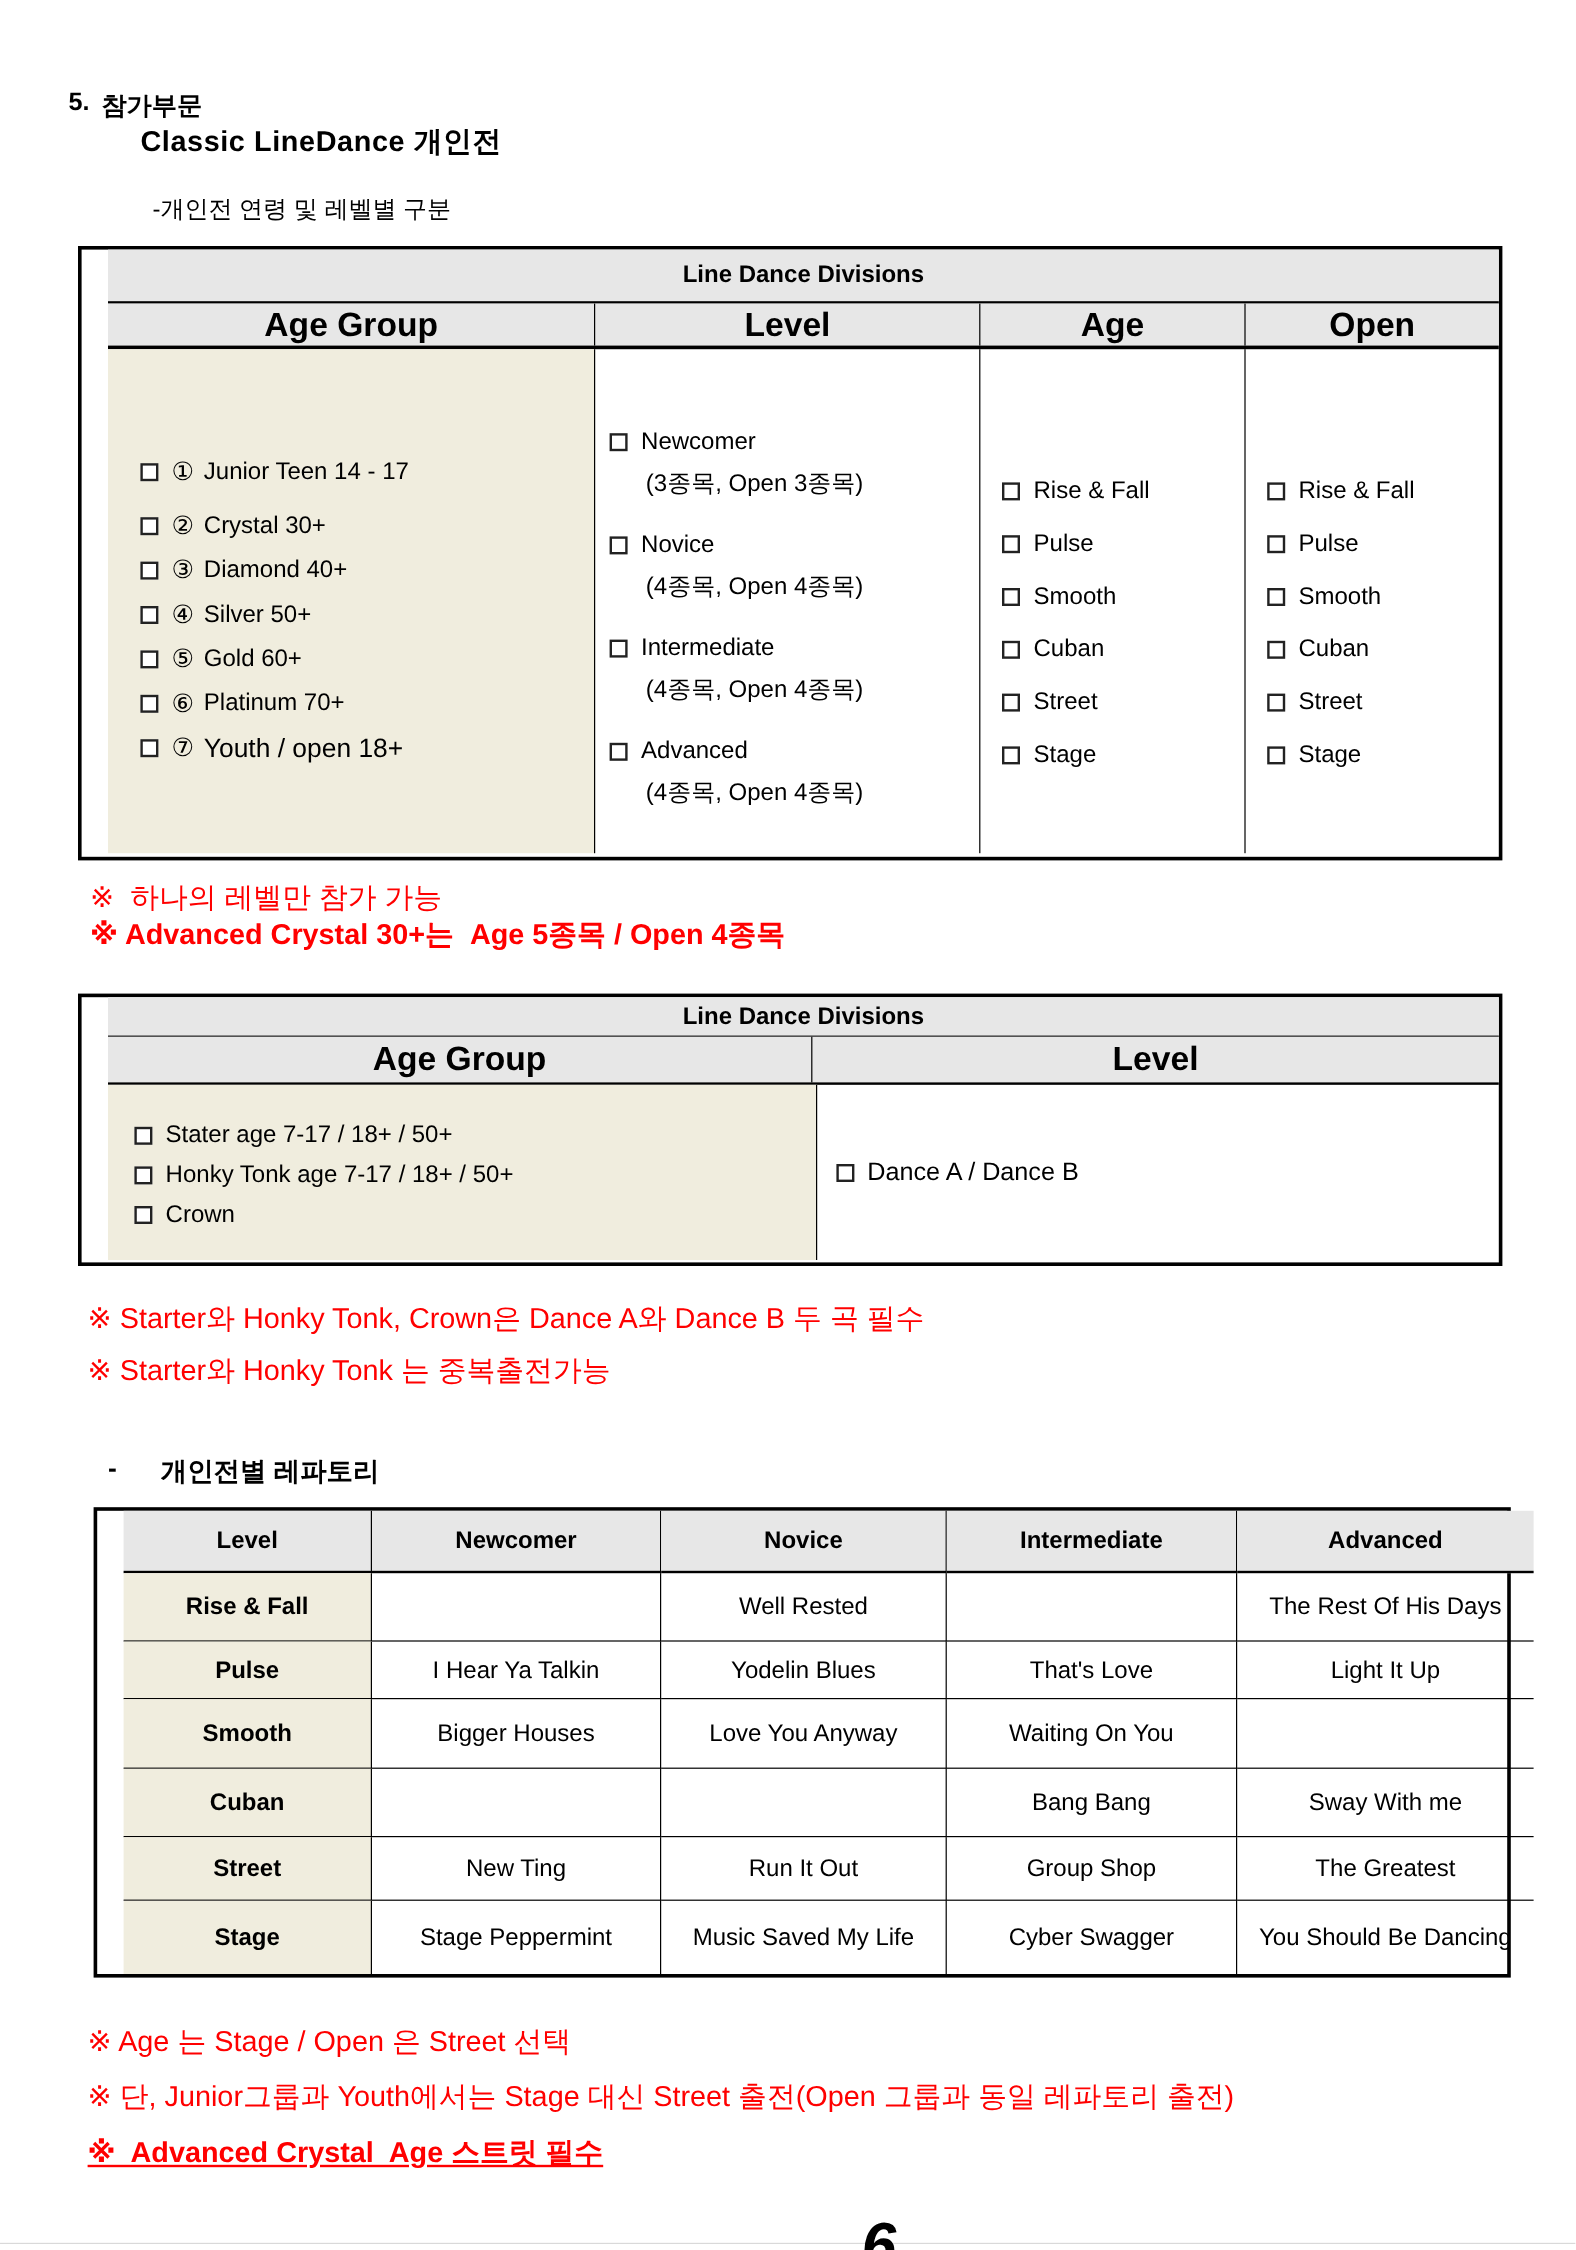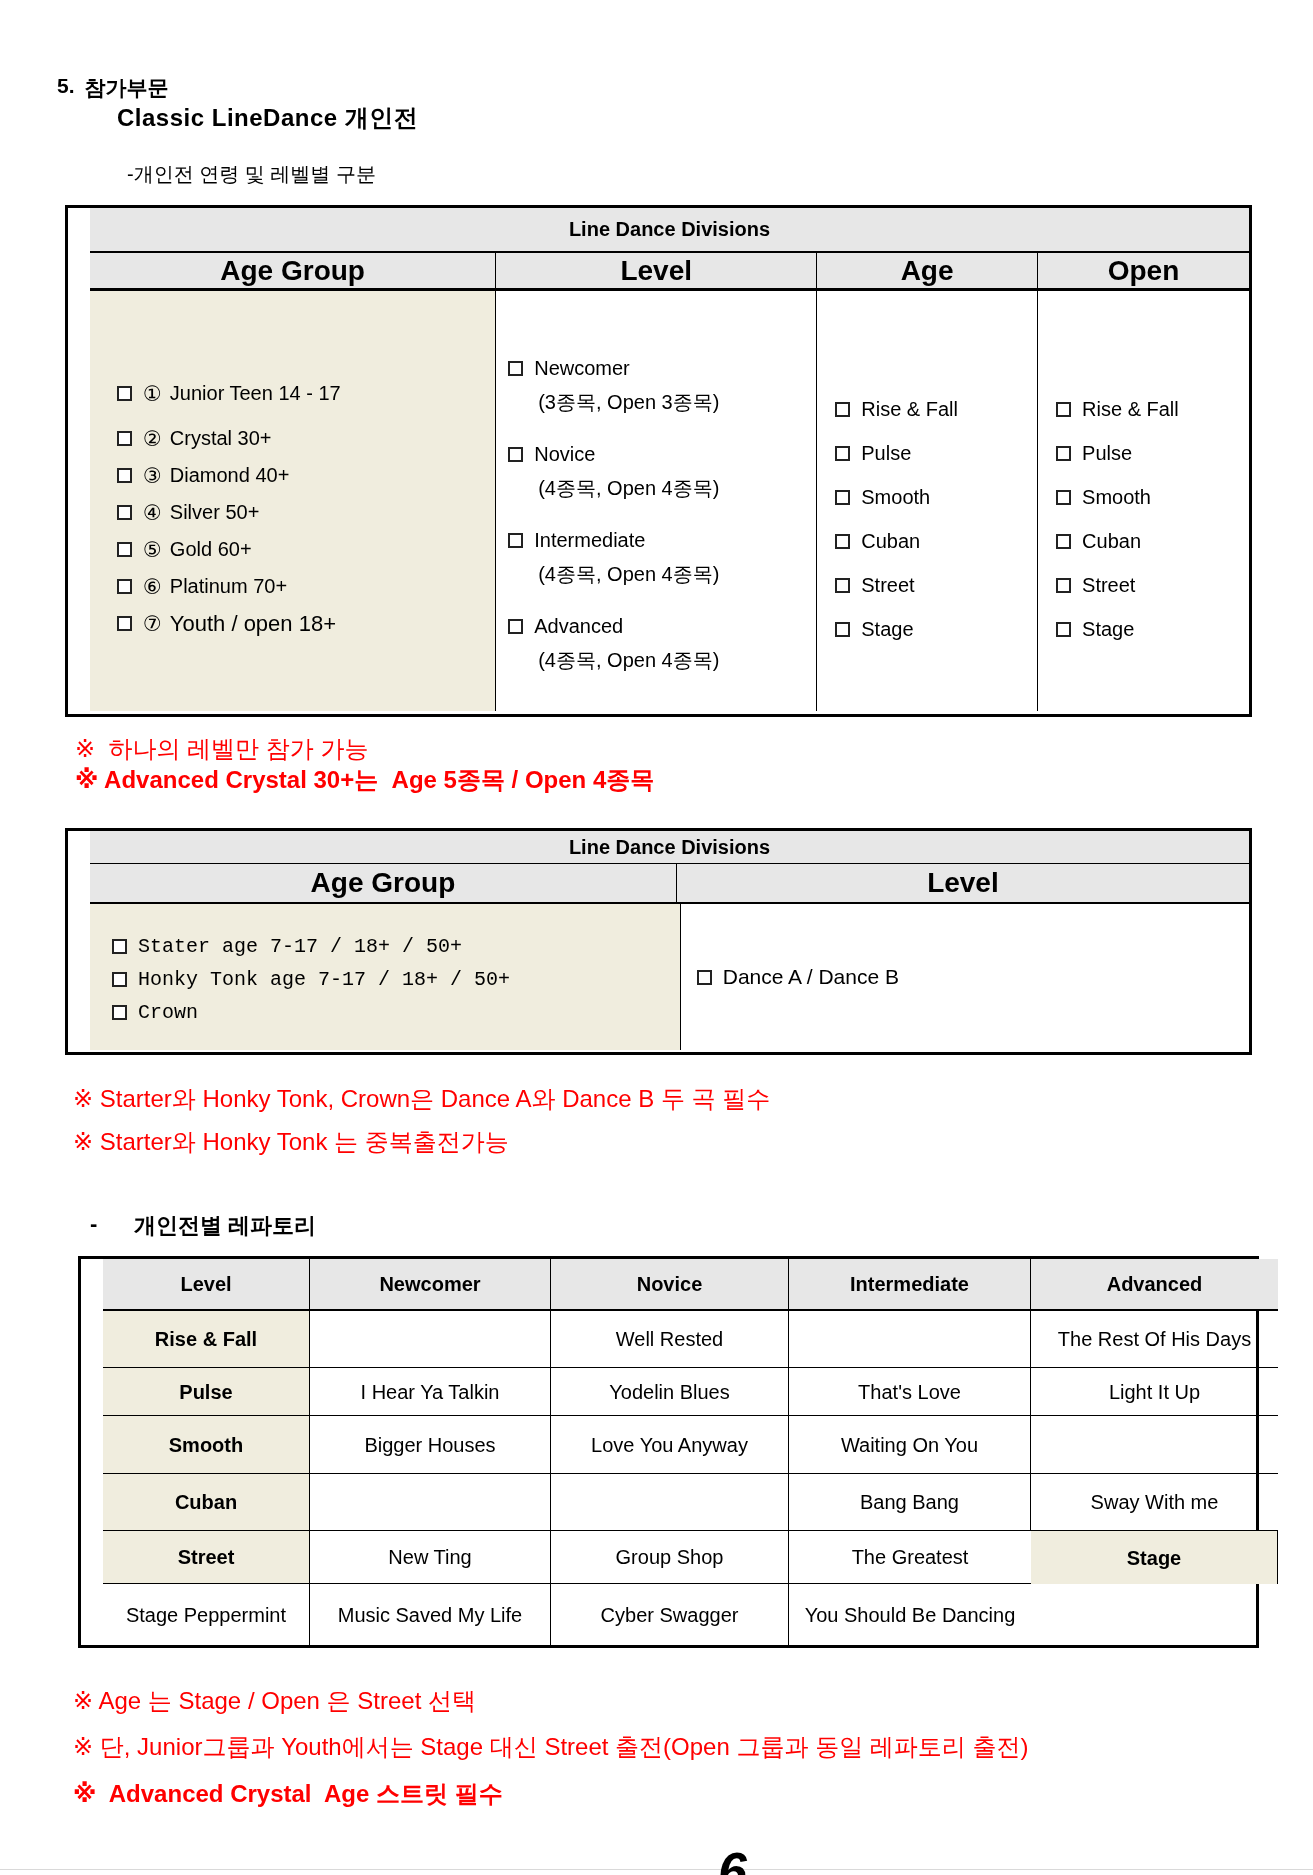--- a/index.html
+++ b/index.html
@@ -206,21 +206,21 @@
 <div class="abs note" style="left:75px;top:733px;line-height:31px;">※  하나의 레벨만 참가 가능</div>
 <div class="abs note bold" style="left:75px;top:764px;line-height:31px;">※ Advanced Crystal 30+는  Age 5종목 / Open 4종목</div>
 
 <div class="abs t-outer" style="left:65px;top:828px;width:1187px;height:227px;">
   <div class="t-title" style="height:33px;border-bottom-width:1px;">Line Dance Divisions</div>
   <div class="t-colheads" style="height:40px;border-bottom-width:2px;">
     <div class="col" style="width:598px;">Age Group</div>
     <div class="col" style="width:583px;">Level</div>
   </div>
   <div class="t-body" style="height:146px;">
-    <div class="col beige t2-age" style="width:606px;font-family:Liberation Mono, monospace;">
+    <div class="col beige t2-age" style="width:606px;">
       <div class="item">
           <span class="cb"></span>
           <span>Stater age 7-17 / 18+ / 50+</span>
         </div>
       <div class="item">
           <span class="cb"></span>
           <span>Honky Tonk age 7-17 / 18+ / 50+</span>
         </div>
       <div class="item">
           <span class="cb"></span>
@@ -272,28 +272,29 @@
   <div class="cell lastcol"></div>
 
   <div class="cell rowhead">Cuban</div>
   <div class="cell"></div>
   <div class="cell"></div>
   <div class="cell">Bang Bang</div>
   <div class="cell lastcol">Sway With me</div>
 
   <div class="cell rowhead">Street</div>
   <div class="cell">New Ting</div>
+  <div class="cell">Run It Out</div>
   <div class="cell">Group Shop</div>
   <div class="cell lastcol">The Greatest</div>
 
   <div class="cell rowhead lastrow">Stage</div>
   <div class="cell lastrow">Stage Peppermint</div>
   <div class="cell lastrow">Music Saved My Life</div>
   <div class="cell lastrow">Cyber Swagger</div>
   <div class="cell lastrow lastcol">You Should Be Dancing</div>
 </div>
 
 <div class="abs note" style="left:73px;top:1685px;">※ Age 는 Stage / Open 은 Street 선택</div>
 <div class="abs note" style="left:73px;top:1731px;">※ 단, Junior그룹과 Youth에서는 Stage 대신 Street 출전(Open 그룹과 동일 레파토리 출전)</div>
-<div class="abs note bold" style="left:73px;top:1778px;">※  Advanced Crystal  Age 스트릿 필수</div>
+<div class="abs note bold" style="left:73px;top:1778px;text-decoration:underline;">※  Advanced Crystal  Age 스트릿 필수</div>
 
 <div class="abs page-edge"></div>
 <div class="abs page-num">6</div>
 
 </body></html>

